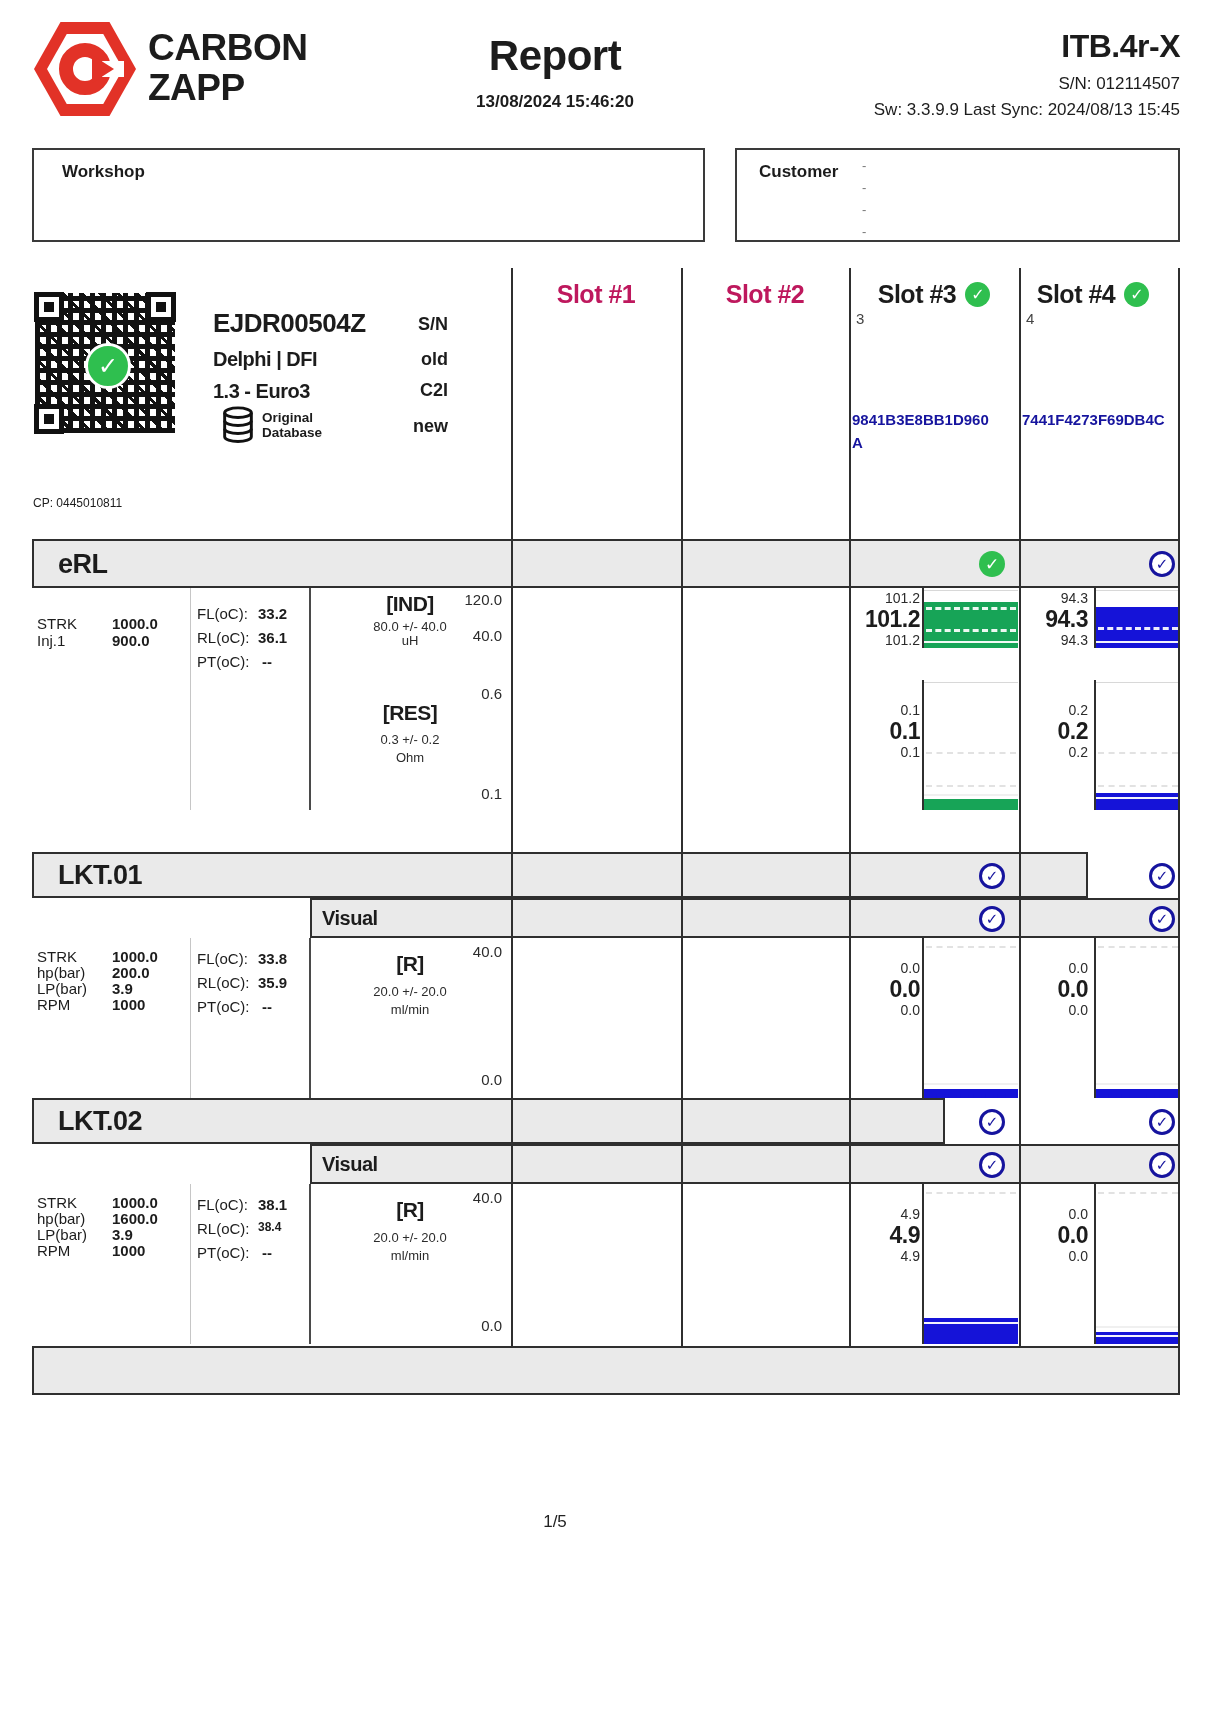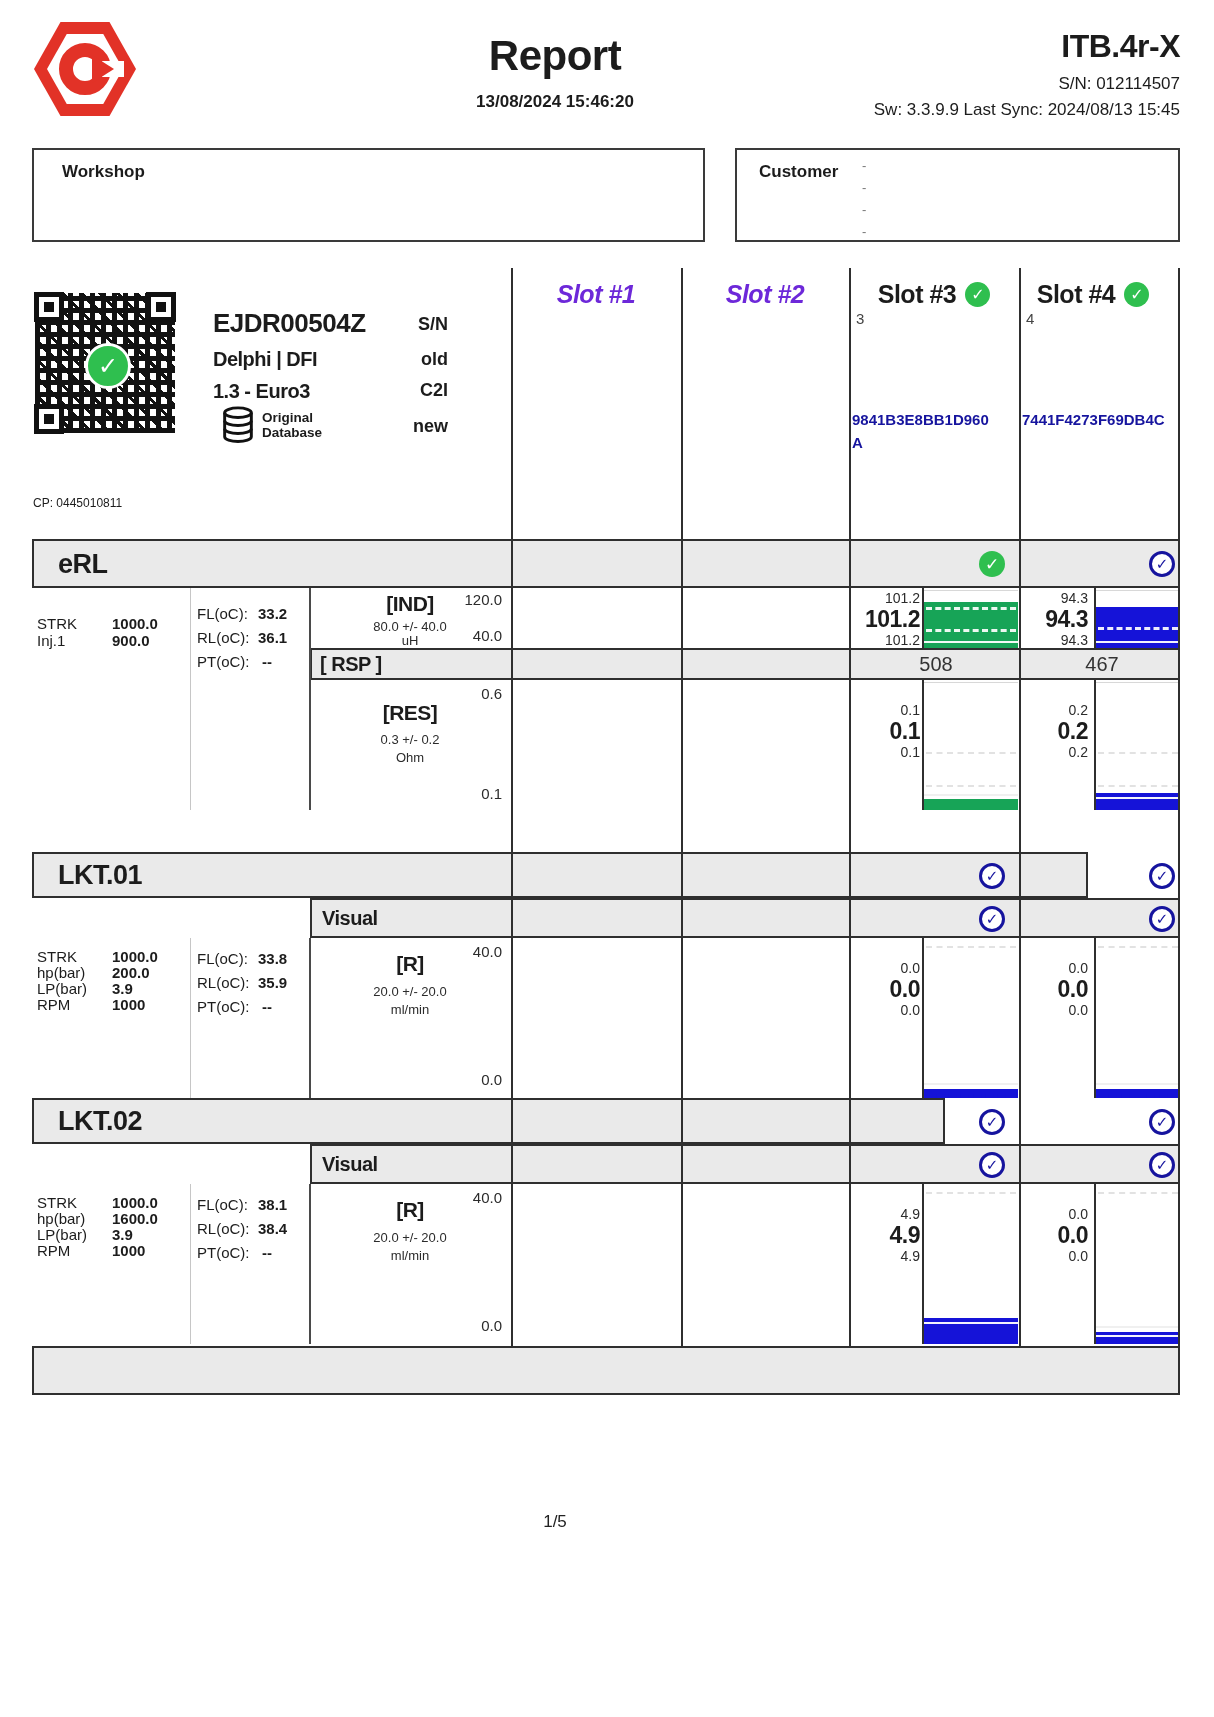--- a/index.html
+++ b/index.html
@@ -39,21 +39,21 @@
   .meas{position:absolute;left:310px;width:200px;z-index:4;text-align:center;}
   .meas .name{position:absolute;left:0;right:0;font-weight:bold;font-size:21px;letter-spacing:-0.5px;}
   .meas .tol{position:absolute;left:0;right:0;font-size:13px;color:#2b2b2b;}
   .meas .unit{position:absolute;left:0;right:0;font-size:13px;color:#2b2b2b;}
   .meas .sc{position:absolute;right:8px;font-size:15px;color:#2b2b2b;}
   
   .infobox{position:absolute;border:2px solid #3a3a3a;box-sizing:border-box;background:#fff;}
   
   .slothead{position:absolute;display:flex;align-items:center;justify-content:center;
             font-size:25px;font-weight:bold;letter-spacing:-0.5px;z-index:4;}
-  .inactive{color:#6d28d9;font-style:italic;}
+  .inactive{color:#be185d;}
   
   .hexsn{position:absolute;font-size:15px;font-weight:bold;color:var(--navy,#16149e);
          line-height:1.55;word-break:break-all;z-index:4;}
   
   .qr{position:absolute;left:32px;top:290px;width:146px;height:146px;background:#fff;z-index:4;}
   .qr-pat{position:absolute;inset:3px;
     background:
       repeating-linear-gradient(90deg,#121212 0 5px,transparent 5px 11px),
       repeating-linear-gradient(0deg,#121212 0 5px,transparent 5px 12px),
       repeating-linear-gradient(45deg,#121212 0 3px,transparent 3px 13px);}
@@ -79,20 +79,24 @@
 
 <div class="page">
 
   <div class="logo">
     <div class="hex"></div>
     <div class="hex-in"></div>
     <div class="logo-c"></div>
     <div class="logo-gap"></div>
     <div class="logo-arrow"></div>
   </div>
+  <div class="txt b cond" style="left:148px;top:28px;font-size:37px;line-height:40px;">
+    <div>CARBON</div>
+    <div>ZAPP</div>
+  </div>
 
   <div class="txt b cond" style="left:370px;top:32px;width:370px;text-align:center;font-size:42px;">Report</div>
   <div class="txt b" style="left:370px;top:92px;width:370px;text-align:center;font-size:17px;">13/08/2024 15:46:20</div>
 
   <div class="txt b cond" style="left:800px;top:28px;width:380px;text-align:right;font-size:32px;">ITB.4r-X</div>
   <div class="txt" style="left:800px;top:74px;width:380px;text-align:right;font-size:17px;">S/N: 012114507</div>
   <div class="txt" style="left:760px;top:100px;width:420px;text-align:right;font-size:17px;">Sw: 3.3.9.9 Last Sync: 2024/08/13 15:45</div>
 
   <div class="infobox" style="left:32px;top:148px;width:673px;height:94px;">
     <span class="txt b" style="left:28px;top:12px;font-size:17px;">Workshop</span>
@@ -213,25 +217,20 @@
     <div class="sm">94.3</div>
   </div>
   <div class="bar" style="left:1094px;top:588px;width:86px;height:60px;">
     <div class="topline"></div>
     <div class="fill" style="height:41px;background:var(--bar_blue,#1513d8);">
       <div class="dashw" style="top:20px;"></div>
       <div class="wline" style="bottom:5px;"></div>
     </div>
   </div>
 
-  <div class="band" style="left:310px;top:648px;width:870px;height:32px;">
-    <span class="band-title" style="left:8px;font-size:20px;">[ RSP ]</span>
-    <div style="position:absolute;left:540px;top:3px;width:168px;text-align:center;font-size:20px;color:#333;">508</div>
-    <div style="position:absolute;left:710px;top:3px;width:160px;text-align:center;font-size:20px;color:#333;">467</div>
-  </div>
 
   <div class="meas" style="top:680px;height:130px;">
     <span class="sc" style="top:5px;">0.6</span>
     <span class="name" style="top:21px;">[RES]</span>
     <span class="tol" style="top:52px;">0.3 +/- 0.2</span>
     <span class="unit" style="top:70px;">Ohm</span>
     <span class="sc" style="bottom:8px;">0.1</span>
   </div>
 
   <div class="trip" style="left:850px;top:702px;width:70px;">
@@ -335,21 +334,21 @@
   <div class="txt b" style="left:112px;top:1194px;font-size:15px;">1000.0</div>
   <div class="txt" style="left:37px;top:1210px;font-size:15px;">hp(bar)</div>
   <div class="txt b" style="left:112px;top:1210px;font-size:15px;">1600.0</div>
   <div class="txt" style="left:37px;top:1226px;font-size:15px;">LP(bar)</div>
   <div class="txt b" style="left:112px;top:1226px;font-size:15px;">3.9</div>
   <div class="txt" style="left:37px;top:1242px;font-size:15px;">RPM</div>
   <div class="txt b" style="left:112px;top:1242px;font-size:15px;">1000</div>
   <div class="txt" style="left:197px;top:1196px;font-size:15px;">FL(oC):</div>
   <div class="txt b" style="left:258px;top:1196px;font-size:15px;">38.1</div>
   <div class="txt" style="left:197px;top:1220px;font-size:15px;">RL(oC):</div>
-  <div class="txt b" style="left:258px;top:1220px;font-size:15px;">38.4</div>
+  <div class="txt b" style="left:258px;top:1220px;font-size:12px;">38.4</div>
   <div class="txt" style="left:197px;top:1244px;font-size:15px;">PT(oC):</div>
   <div class="txt b" style="left:262px;top:1244px;font-size:15px;">--</div>
 
   <div class="meas" style="top:1184px;height:160px;">
     <span class="sc" style="top:5px;">40.0</span>
     <span class="name" style="top:14px;">[R]</span>
     <span class="tol" style="top:46px;">20.0 +/- 20.0</span>
     <span class="unit" style="top:64px;">ml/min</span>
     <span class="sc" style="bottom:10px;">0.0</span>
   </div>

